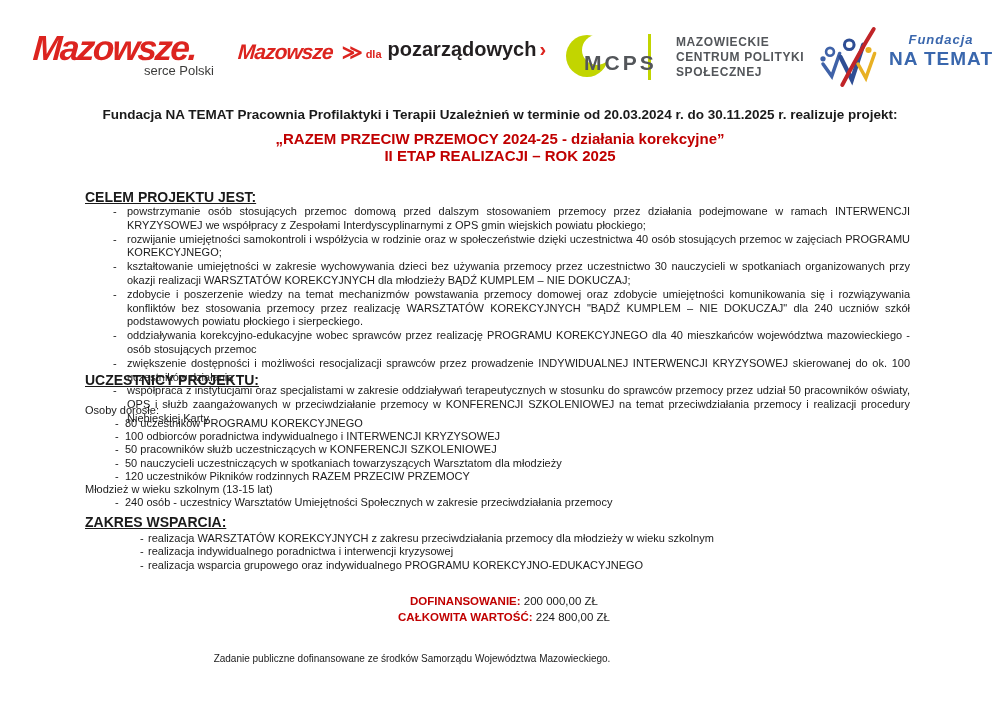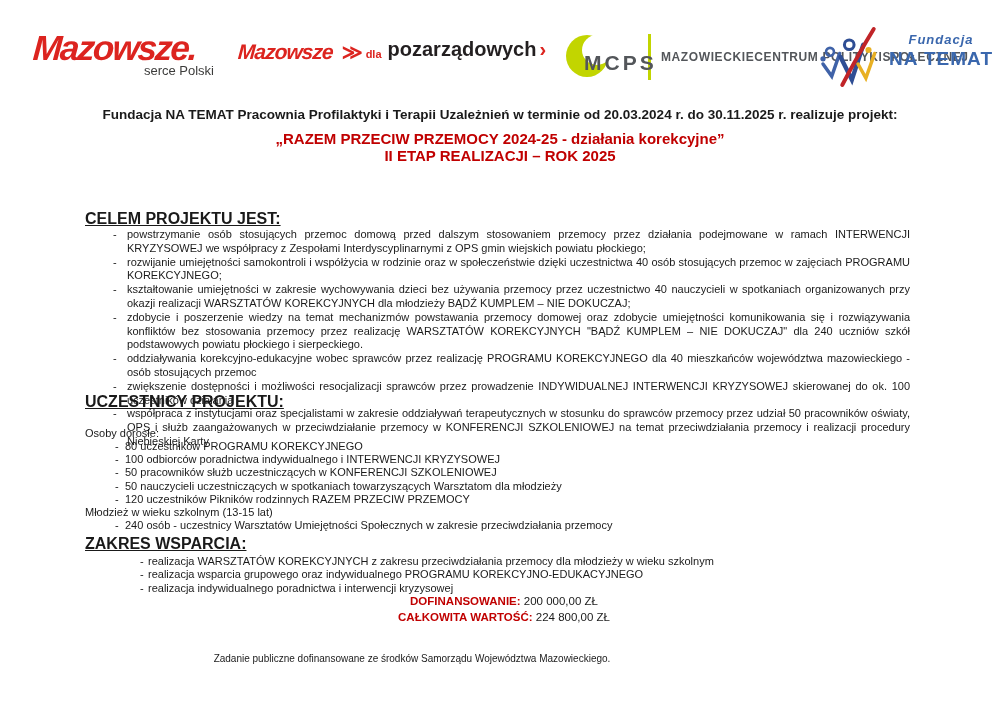--- a/index.html
+++ b/index.html
@@ -33,37 +33,37 @@
   .ngo-endchev { color:#dc241f; font-weight:800; margin-left:3px; }
 
   .logo-mcps { position:absolute; left:566px; top:33px; display:flex; align-items:center; }
   .mcps-mark { position:relative; width:74px; height:48px; }
   .mcps-mark svg { position:absolute; left:0; top:0; }
   .mcps-abbr {
     position:absolute; left:18px; top:18px;
     color:#53565a; font-size:21px; font-weight:800; letter-spacing:3px;
   }
   .mcps-divider { width:3px; height:46px; background:#c2d500; margin:0 10px 0 8px; }
-  .mcps-text { display:flex; justify-content:center; }
+  .mcps-text { display:flex; flex-direction:column; justify-content:center;margin-left:15px; }
   .mcps-line { color:#53565a; font-size:12px; font-weight:800; letter-spacing:0.6px; line-height:15px; }
 
   .logo-natemat { position:absolute; left:815px; top:22px; display:flex; align-items:flex-start; }
   .nt-text { margin-left:2px; margin-top:10px; }
   .nt-line1 { color:#3a67ad; font-size:13px; font-style:italic; font-weight:600; text-align:center; letter-spacing:1px; }
   .nt-line2 { color:#3a67ad; font-size:19px; font-weight:700; letter-spacing:1px; margin-top:1px; }
 
   
   .doc-header { position:absolute; top:107px; left:0; width:1000px; text-align:center; }
   .doc-header-line1 { font-size:13.5px; font-weight:700; color:#1a1a1a; }
   .doc-header-line2 { font-size:15px; font-weight:700; color:#c00000; margin-top:8px; }
   .doc-header-line3 { font-size:15px; font-weight:700; color:#c00000; }
 
   
   .section-heading {
-    font-size:16px; font-weight:700; text-decoration:underline; color:#1a1a1a;margin-top:21px;
+    font-size:14px; font-weight:700; text-decoration:underline; color:#1a1a1a;
   }
   .goals-section { position:absolute; top:189px; left:85px; right:90px; }
   ul.dash-list { list-style:none; padding-left:42px; }
   ul.dash-list > li {
     position:relative; font-size:11px; line-height:13.8px; text-align:justify;
   }
   ul.dash-list > li::before { content:"-"; position:absolute; left:-14px; }
 
   .participants-section { position:absolute; top:372px; left:85px; right:90px; }
   .plain-label { font-size:11px; color:#1a1a1a; }
@@ -150,21 +150,21 @@
     <div class="doc-header-line1">Fundacja NA TEMAT Pracownia Profilaktyki i Terapii Uzależnień  w terminie od 20.03.2024 r. do 30.11.2025 r. realizuje projekt:</div>
     <div class="doc-header-line2">„RAZEM PRZECIW PRZEMOCY 2024-25 - działania korekcyjne”</div>
     <div class="doc-header-line3">II ETAP REALIZACJI – ROK 2025</div>
   </div>
 
   <div class="goals-section">
     <div class="section-heading">CELEM PROJEKTU JEST:</div>
     <ul class="dash-list">
         <li>powstrzymanie osób stosujących przemoc domową przed dalszym stosowaniem przemocy przez działania podejmowane w ramach INTERWENCJI KRYZYSOWEJ we współpracy z Zespołami Interdyscyplinarnymi z OPS gmin wiejskich powiatu płockiego;</li>
         <li>rozwijanie umiejętności samokontroli i współżycia w rodzinie oraz w społeczeństwie dzięki uczestnictwa 40 osób stosujących przemoc w zajęciach PROGRAMU KOREKCYJNEGO;</li>
-        <li>kształtowanie umiejętności w zakresie wychowywania dzieci bez używania przemocy przez uczestnictwo 40 nauczycieli w spotkaniach organizowanych przy okazji realizacji WARSZTATÓW KOREKCYJNYCH dla młodzieży BĄDŹ KUMPLEM – NIE DOKUCZAJ;</li>
+        <li>kształtowanie umiejętności w zakresie wychowywania dzieci bez używania przemocy przez uczestnictwo 30 nauczycieli w spotkaniach organizowanych przy okazji realizacji WARSZTATÓW KOREKCYJNYCH dla młodzieży BĄDŹ KUMPLEM – NIE DOKUCZAJ;</li>
         <li>zdobycie i poszerzenie wiedzy na temat mechanizmów powstawania przemocy domowej oraz zdobycie umiejętności komunikowania się i rozwiązywania konfliktów bez stosowania przemocy przez realizację WARSZTATÓW KOREKCYJNYCH "BĄDŹ KUMPLEM – NIE DOKUCZAJ" dla 240 uczniów szkół podstawowych powiatu płockiego i sierpeckiego.</li>
         <li>oddziaływania korekcyjno-edukacyjne wobec sprawców przez realizację PROGRAMU KOREKCYJNEGO dla 40 mieszkańców województwa mazowieckiego - osób stosujących przemoc</li>
         <li>zwiększenie dostępności i możliwości resocjalizacji sprawców przez prowadzenie INDYWIDUALNEJ INTERWENCJI KRYZYSOWEJ skierowanej do ok. 100 uczestników działania</li>
         <li>współpraca z instytucjami oraz specjalistami w zakresie oddziaływań terapeutycznych w stosunku do sprawców przemocy przez udział 50 pracowników oświaty, OPS i służb zaangażowanych w przeciwdziałanie przemocy w KONFERENCJI SZKOLENIOWEJ na temat przeciwdziałania przemocy i realizacji procedury Niebieskiej Karty</li>
       </ul>
   </div>
 
   <div class="participants-section">
     <div class="section-heading">UCZESTNICY PROJEKTU:</div>
     <div class="plain-label adults-label">Osoby dorosłe:</div>
@@ -178,22 +178,22 @@
     <div class="plain-label">Młodzież w wieku szkolnym (13-15 lat)</div>
     <ul class="sub-list">
         <li>240 osób - uczestnicy Warsztatów Umiejętności Społecznych w zakresie przeciwdziałania przemocy</li>
       </ul>
   </div>
 
   <div class="scope-section">
     <div class="section-heading">ZAKRES WSPARCIA:</div>
     <ul class="scope-list">
         <li>realizacja WARSZTATÓW KOREKCYJNYCH z zakresu przeciwdziałania przemocy dla młodzieży w wieku szkolnym</li>
+        <li>realizacja indywidualnego poradnictwa i interwencji kryzysowej</li>
         <li>realizacja wsparcia grupowego oraz indywidualnego PROGRAMU KOREKCYJNO-EDUKACYJNEGO</li>
-        <li>realizacja indywidualnego poradnictwa i interwencji kryzysowej</li>
       </ul>
   </div>
 
   <div class="funding">
     <div class="funding-line">
       <span class="funding-label">DOFINANSOWANIE:</span>
       <span class="funding-value">200 000,00 ZŁ</span>
     </div>
     <div class="funding-line">
       <span class="funding-label">CAŁKOWITA WARTOŚĆ:</span>

